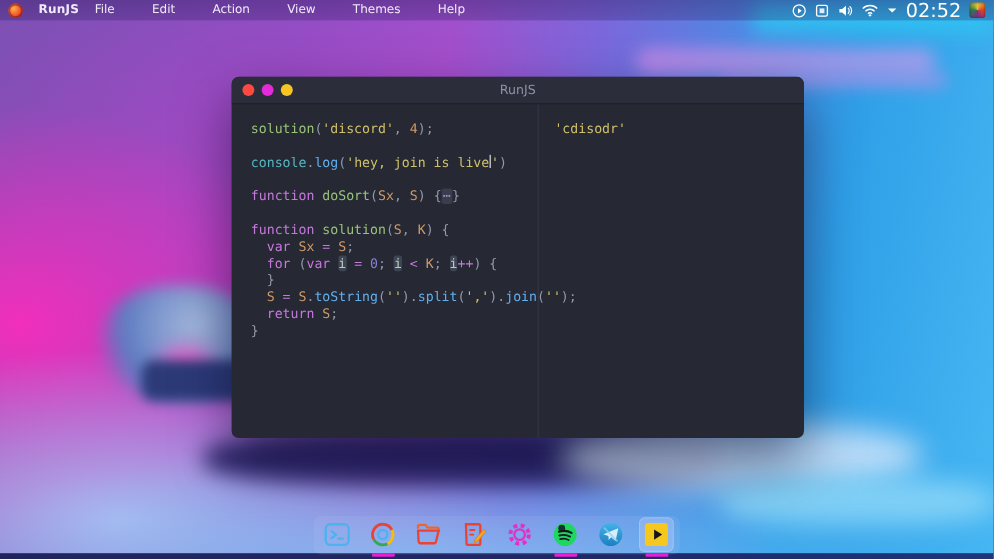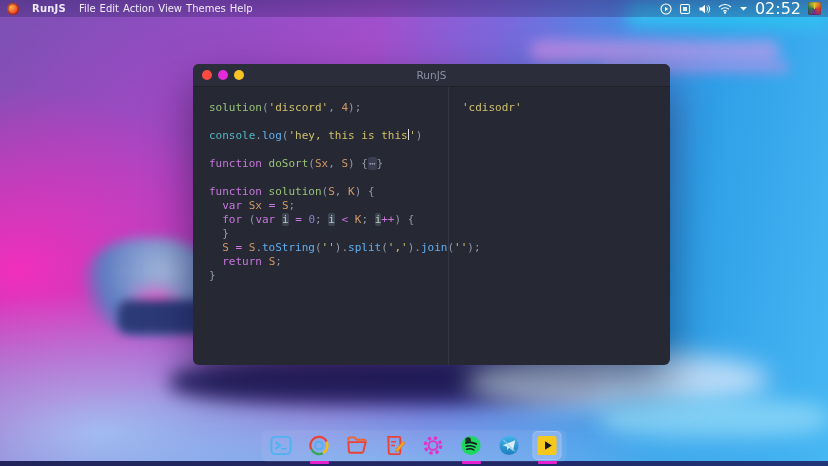--- a/index.html
+++ b/index.html
@@ -99,21 +99,21 @@
   <div class="car-dark-bottom"></div>
   <div class="car-light-bottom"></div>
   <div class="streaks"></div>
   <div class="bottom-strip"></div>
 </div>
 
 <div class="menubar">
   <div class="menu-left">
     <span class="runjs-logo"></span>
     <span class="app-name">RunJS</span>
-    <span id="menu-items" style="display:flex;gap:4px;">
+    <span id="menu-items" style="display:flex;gap:31px;">
         <span class="menu-item">File</span>
         <span class="menu-item">Edit</span>
         <span class="menu-item">Action</span>
         <span class="menu-item">View</span>
         <span class="menu-item">Themes</span>
         <span class="menu-item">Help</span>
       </span>
   </div>
   <div class="menu-right">
     <span class="sicon">
@@ -156,21 +156,21 @@
       <span class="dot dot-close"></span>
       <span class="dot dot-min"></span>
       <span class="dot dot-max"></span>
     </div>
     <div class="win-title">RunJS</div>
   </div>
   <div class="panes">
     <div class="pane-left" id="code-lines">
         <div class="code-line"><span class="fn">solution</span><span class="pn">(</span><span class="str">'discord'</span><span class="pn">, </span><span class="num">4</span><span class="pn">);</span></div>
         <div class="code-line"></div>
-        <div class="code-line"><span class="obj">console</span><span class="pn">.</span><span class="mtd">log</span><span class="pn">(</span><span class="str">'hey, this is this</span><span class="cursor"></span><span class="str">'</span><span class="pn">)</span></div>
+        <div class="code-line"><span class="obj">console</span><span class="pn">.</span><span class="mtd">log</span><span class="pn">(</span><span class="str">'hey, join is live</span><span class="cursor"></span><span class="str">'</span><span class="pn">)</span></div>
         <div class="code-line"></div>
         <div class="code-line"><span class="kw">function</span><span class="pn"> </span><span class="fn">doSort</span><span class="pn">(</span><span class="vr">Sx</span><span class="pn">, </span><span class="vr">S</span><span class="pn">) {</span><span class="fold">⋯</span><span class="pn">}</span></div>
         <div class="code-line"></div>
         <div class="code-line"><span class="kw">function</span><span class="pn"> </span><span class="fn">solution</span><span class="pn">(</span><span class="vr">S</span><span class="pn">, </span><span class="vr">K</span><span class="pn">) {</span></div>
         <div class="code-line"><span class="pn">  </span><span class="kw">var</span><span class="pn"> </span><span class="vr">Sx</span><span class="pn"> </span><span class="kw">=</span><span class="pn"> </span><span class="vr">S</span><span class="pn">;</span></div>
         <div class="code-line"><span class="pn">  </span><span class="kw">for</span><span class="pn"> (</span><span class="kw">var</span><span class="pn"> </span><span class="hli">i</span><span class="pn"> </span><span class="kw">=</span><span class="pn"> </span><span class="vnum">0</span><span class="pn">; </span><span class="hli">i</span><span class="pn"> </span><span class="kw">&lt;</span><span class="pn"> </span><span class="vr">K</span><span class="pn">; </span><span class="hli">i</span><span class="kw">++</span><span class="pn">) {</span></div>
         <div class="code-line"><span class="pn">  }</span></div>
         <div class="code-line"><span class="pn">  </span><span class="vr">S</span><span class="pn"> </span><span class="kw">=</span><span class="pn"> </span><span class="vr">S</span><span class="pn">.</span><span class="mtd">toString</span><span class="pn">(</span><span class="str">''</span><span class="pn">).</span><span class="mtd">split</span><span class="pn">(</span><span class="str">','</span><span class="pn">).</span><span class="mtd">join</span><span class="pn">(</span><span class="str">''</span><span class="pn">);</span></div>
         <div class="code-line"><span class="pn">  </span><span class="kw">return</span><span class="pn"> </span><span class="vr">S</span><span class="pn">;</span></div>
         <div class="code-line"><span class="pn">}</span></div>

